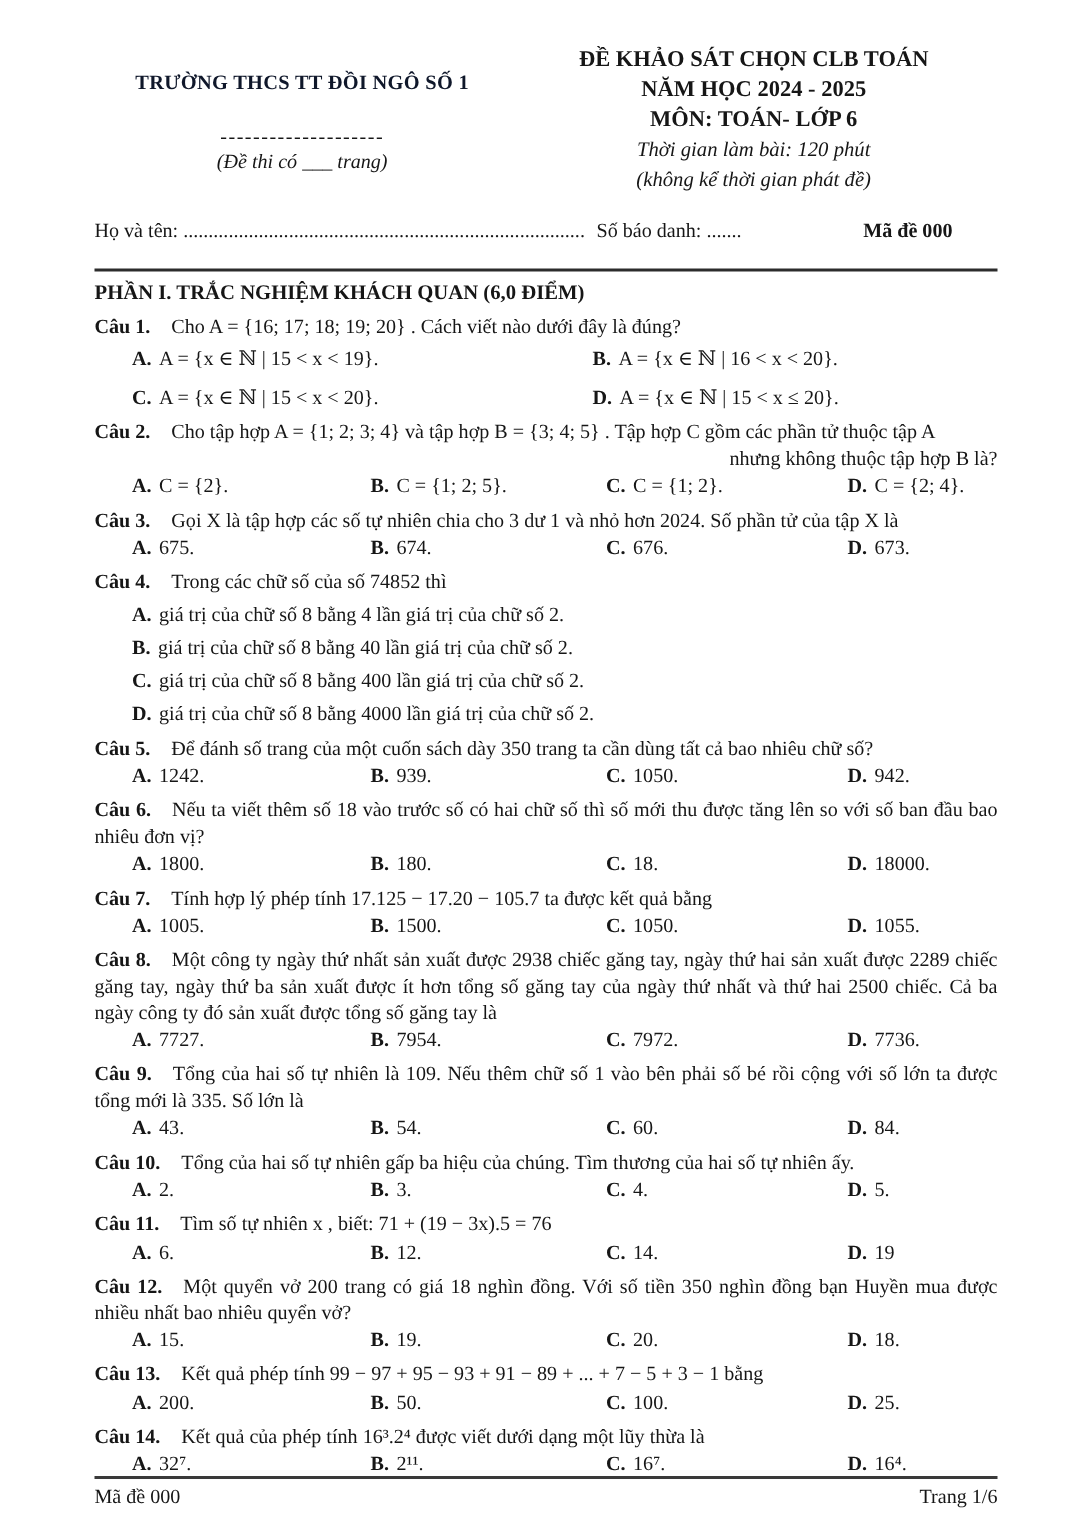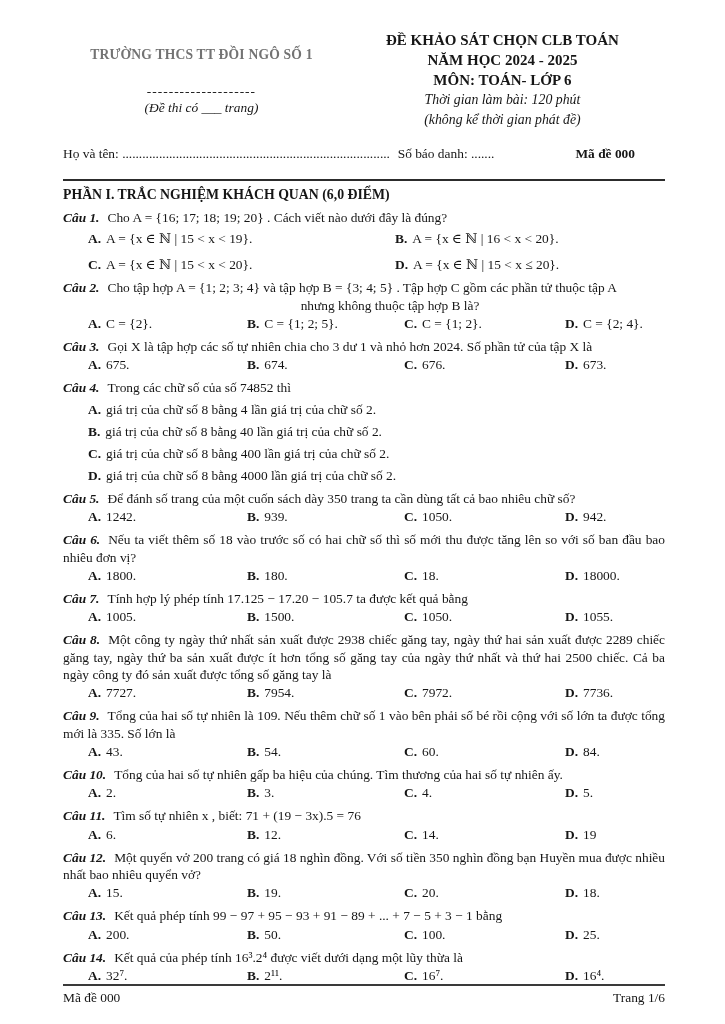--- a/index.html
+++ b/index.html
@@ -5,37 +5,37 @@
   html,body{margin:0;padding:0;}
   body{
     width:725px;height:1024px;background:#ffffff;
     font-family:"Liberation Serif","DejaVu Serif",serif;
     font-size:13.4px;color:#161616;overflow:hidden;
   }
   .page{box-sizing:border-box;height:100%;padding:30px 60px 22px 63px;display:flex;flex-direction:column;}
   
   .header{display:flex;}
   .header-left{width:46%;text-align:center;padding-top:17px;}
-  .school{color:#737373;font-weight:bold;font-size:13.6px;letter-spacing:.2px;}
+  .school{color:#0f172a;font-weight:bold;font-size:13.6px;letter-spacing:.2px;}
   .dashes{margin-top:22px;line-height:12px;letter-spacing:1px;}
   .pagenote{font-style:italic;margin-top:3px;}
   .header-right{width:54%;text-align:center;line-height:20px;}
   .etitle{font-weight:bold;font-size:15px;}
   .etime{font-style:italic;font-size:13.8px;}
   
   .info-row{display:flex;align-items:center;margin-top:16px;padding-bottom:17px;border-bottom:2.5px solid #2c2c2c;}
   .info-name{flex:1.6;overflow:hidden;white-space:nowrap;}
   .info-sbd{flex:.85;}
   .info-code{font-weight:bold;padding-right:30px;}
   
   .section-title{font-weight:bold;font-size:13.8px;margin-top:6px;}
   .question{margin-top:5.5px;}
   .qtext{text-align:justify;line-height:17.4px;}
-  .qlabel{font-weight:bold;margin-right:8px;font-style:italic;}
-  .indent2{padding-left:52px;text-align:center;}
+  .qlabel{font-weight:bold;margin-right:14px;}
+  .indent2{padding-left:52px;text-align:right;}
   .opts{padding-left:25px;line-height:17.4px;}
   .grid4{display:grid;grid-template-columns:159px 157px 161px auto;margin-top:1px;}
   .grid2{display:grid;grid-template-columns:307px auto;row-gap:9px;margin-top:4px;}
   .list .opt{display:block;margin-top:4.5px;}
   .olabel{font-weight:bold;margin-right:5px;}
   
   .footer{margin-top:auto;border-top:2px solid #3a3a3a;display:flex;justify-content:space-between;padding-top:4px;}
 </style>
 </head>
 <body>

